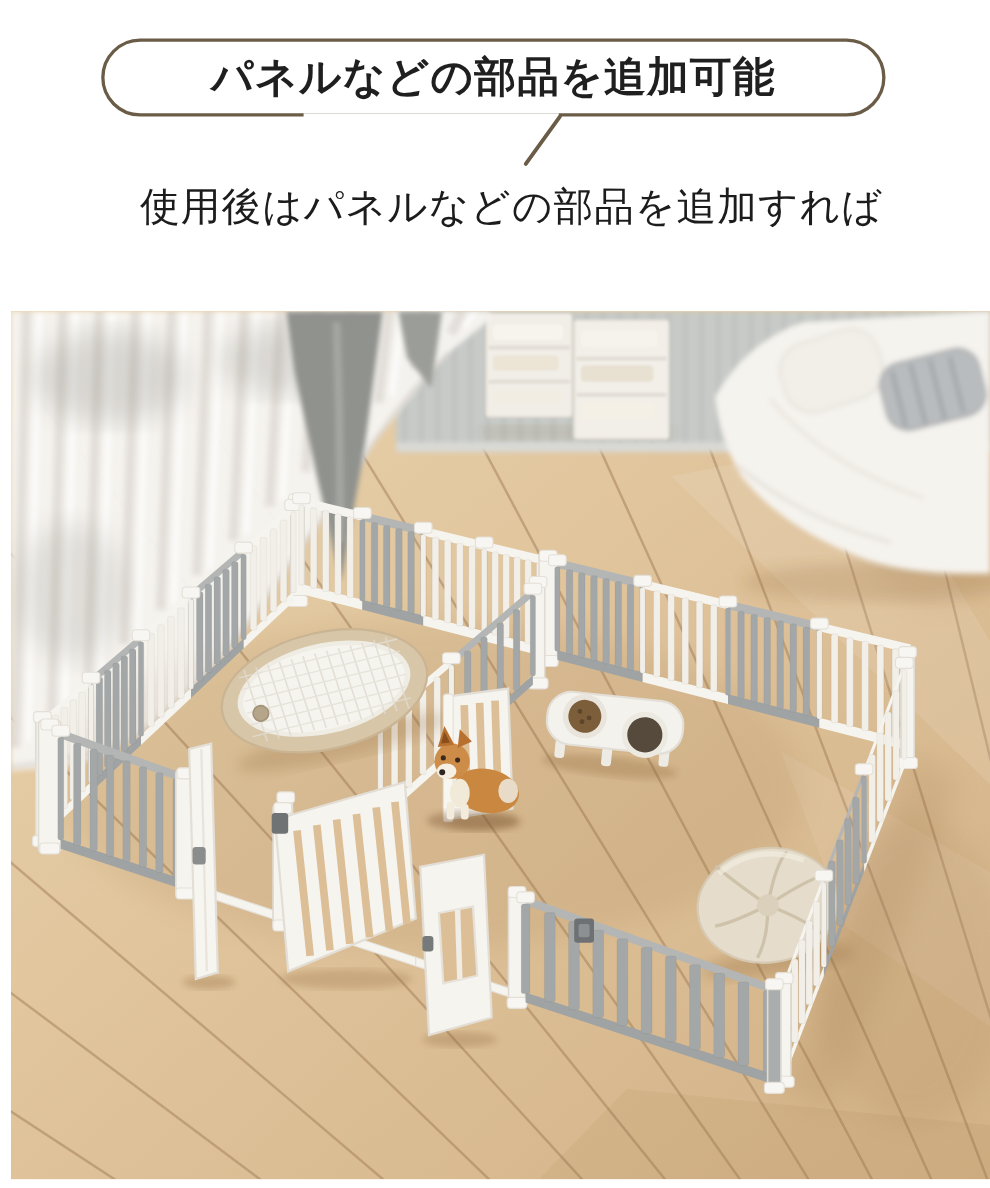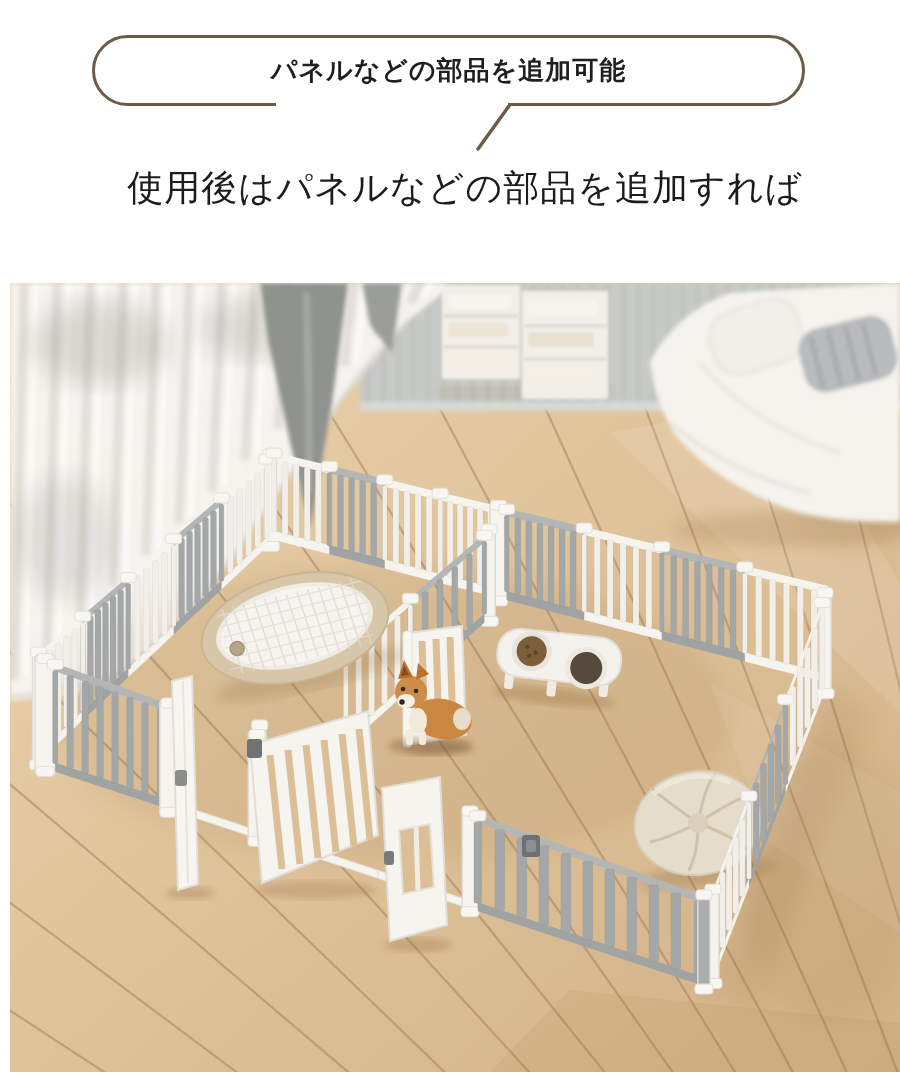--- a/index.html
+++ b/index.html
@@ -1,21 +1,21 @@
 <!DOCTYPE html>
 <html><head>
 <meta charset="utf-8">
 <style>
   html,body{margin:0;padding:0;background:#ffffff;}
   .page{position:relative;width:900px;height:1080px;background:#ffffff;overflow:hidden;
         font-family:"Liberation Sans","DejaVu Sans",sans-serif;}
   .bubble{position:absolute;left:92px;top:35px;width:707px;height:65px;
           border:3px solid #6a5c46;border-radius:38px;
           display:flex;align-items:center;justify-content:center;
-          font-size:26px;font-weight:600;color:#1f1f1f;letter-spacing:1px;}
+          font-size:38px;font-weight:600;color:#1f1f1f;letter-spacing:1px;}
   .hdr-overlay{position:absolute;left:0;top:0;width:900px;height:175px;pointer-events:none;}
   .desc{position:absolute;left:0;top:160px;width:900px;text-align:center;
         font-size:36px;line-height:55px;font-weight:500;color:#1c1c1c;letter-spacing:1px;margin-left:15px;}
   .photo{position:absolute;left:10px;top:283px;width:890px;height:789px;background:#e2c8a0;overflow:hidden;}
   svg{display:block;}
 </style>
 </head>
 <body>
 <div class="page">
 

